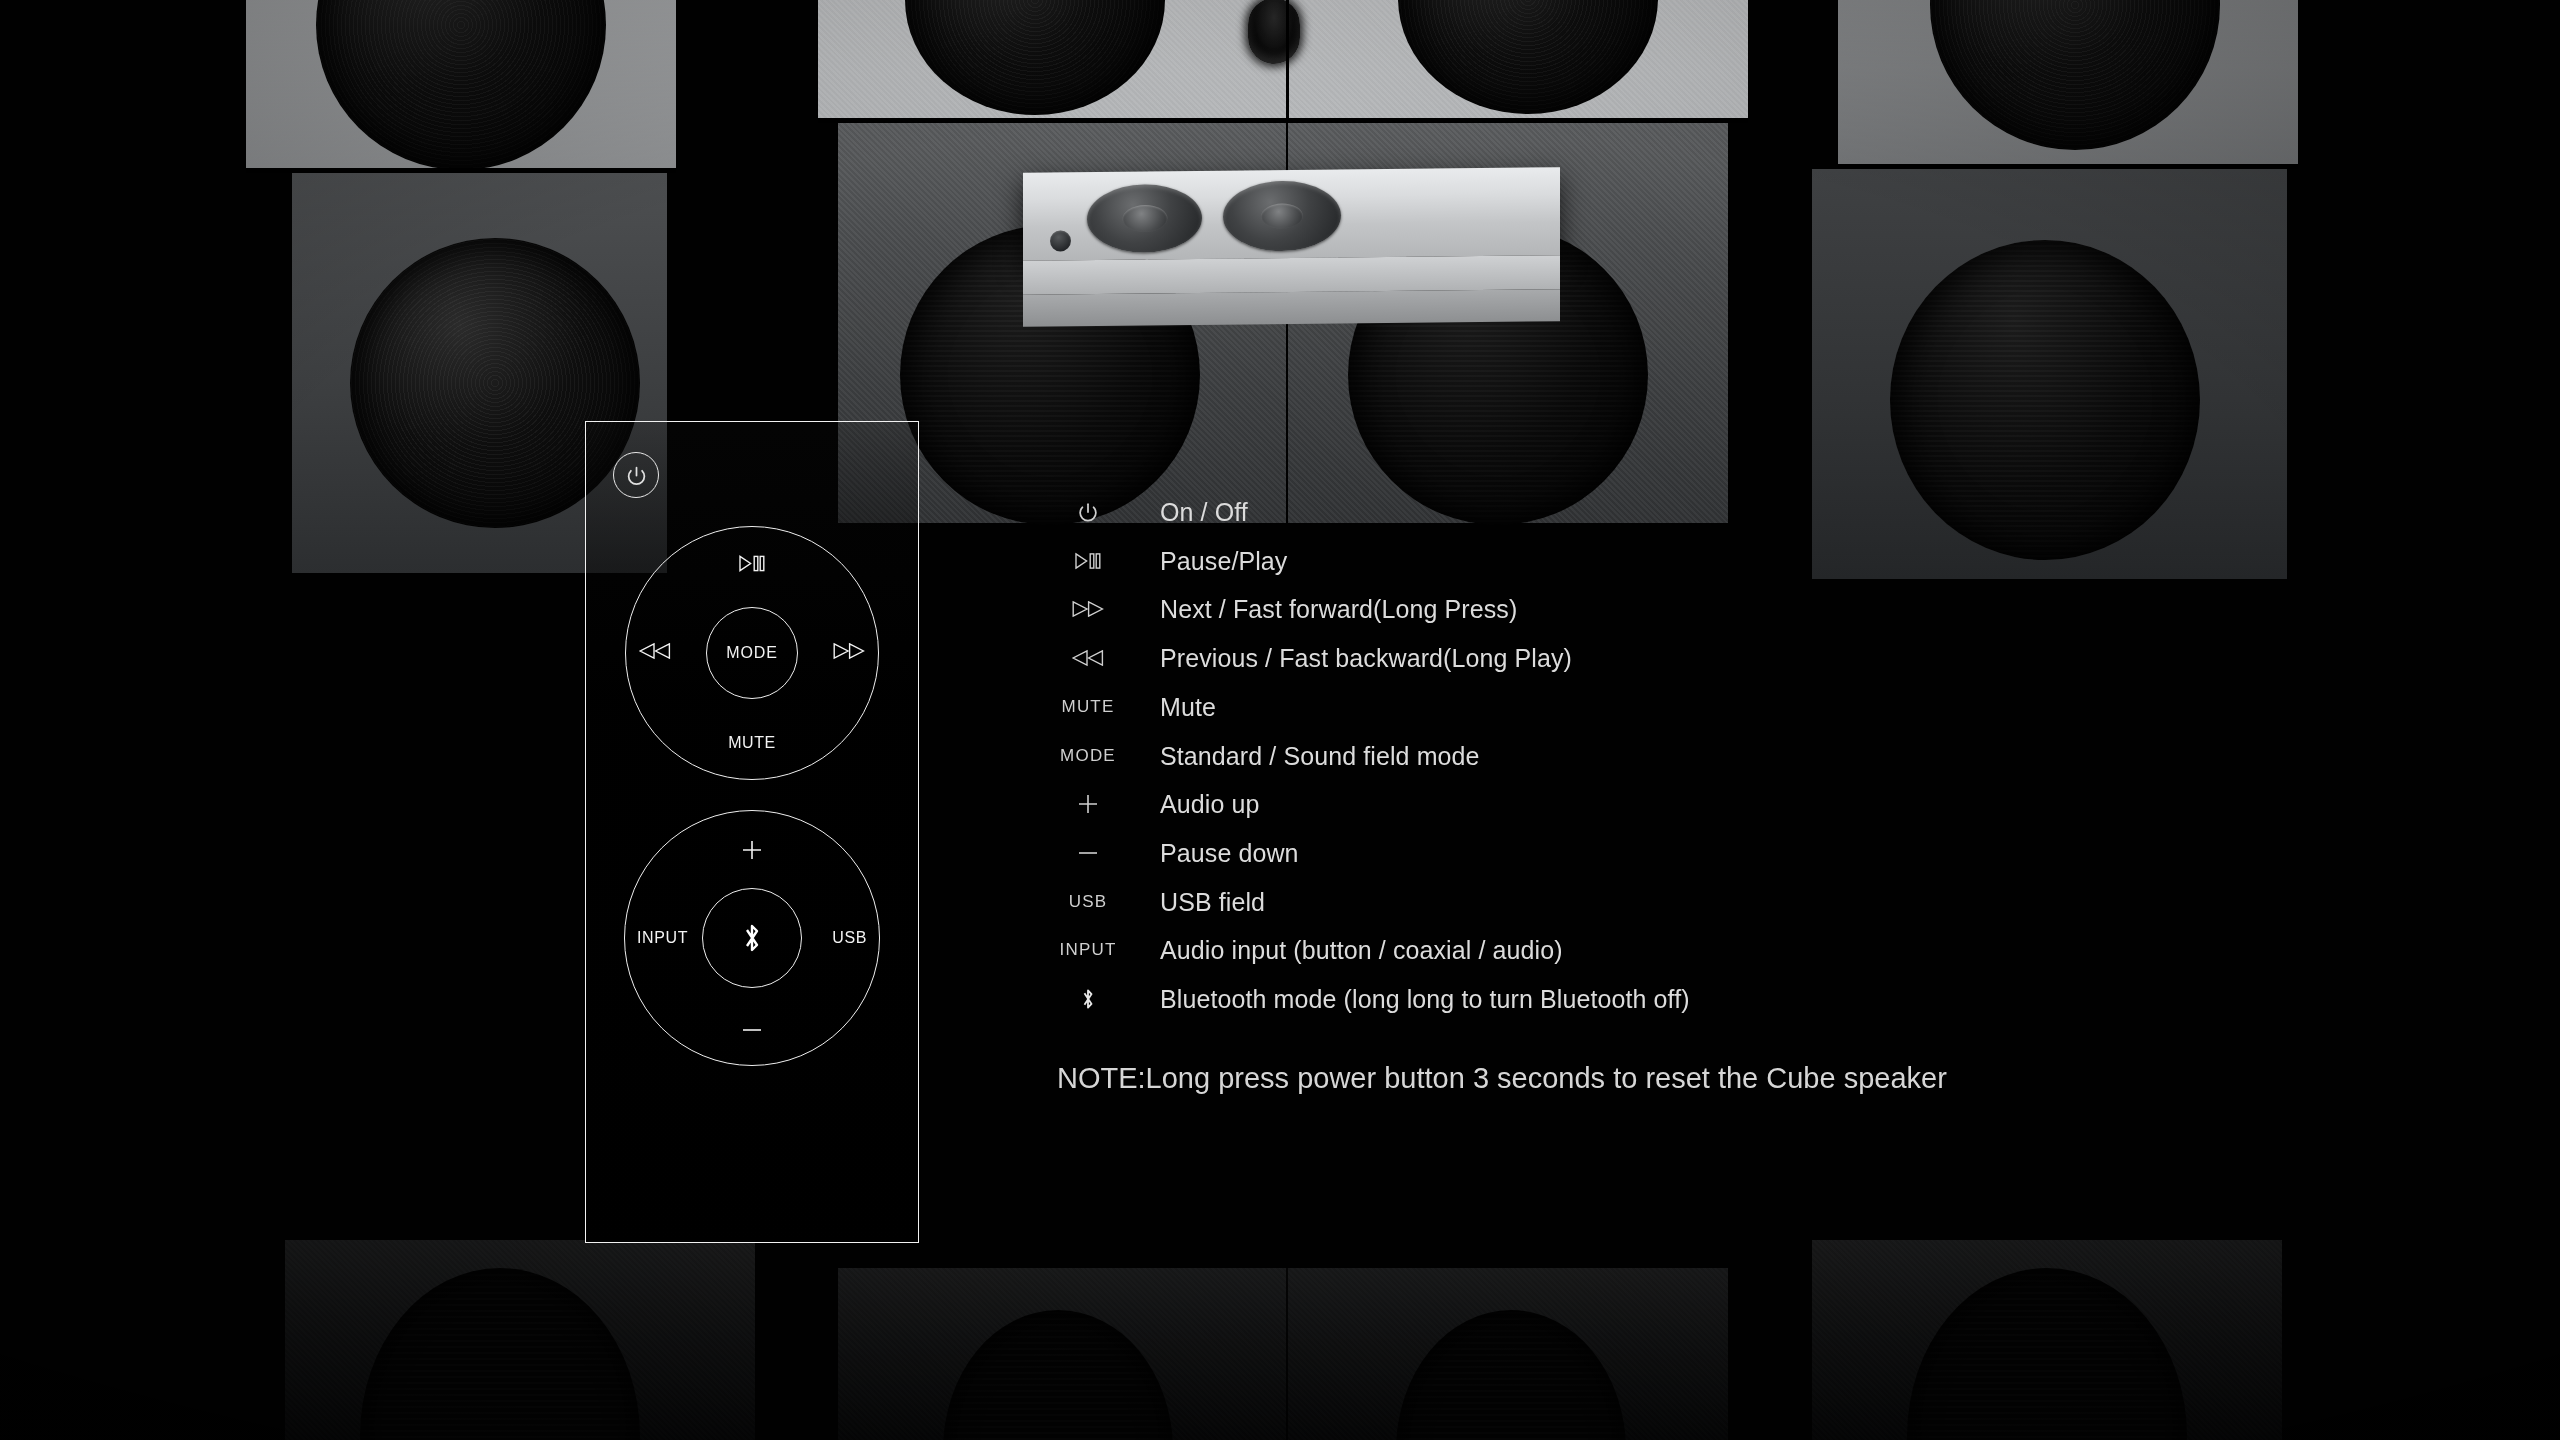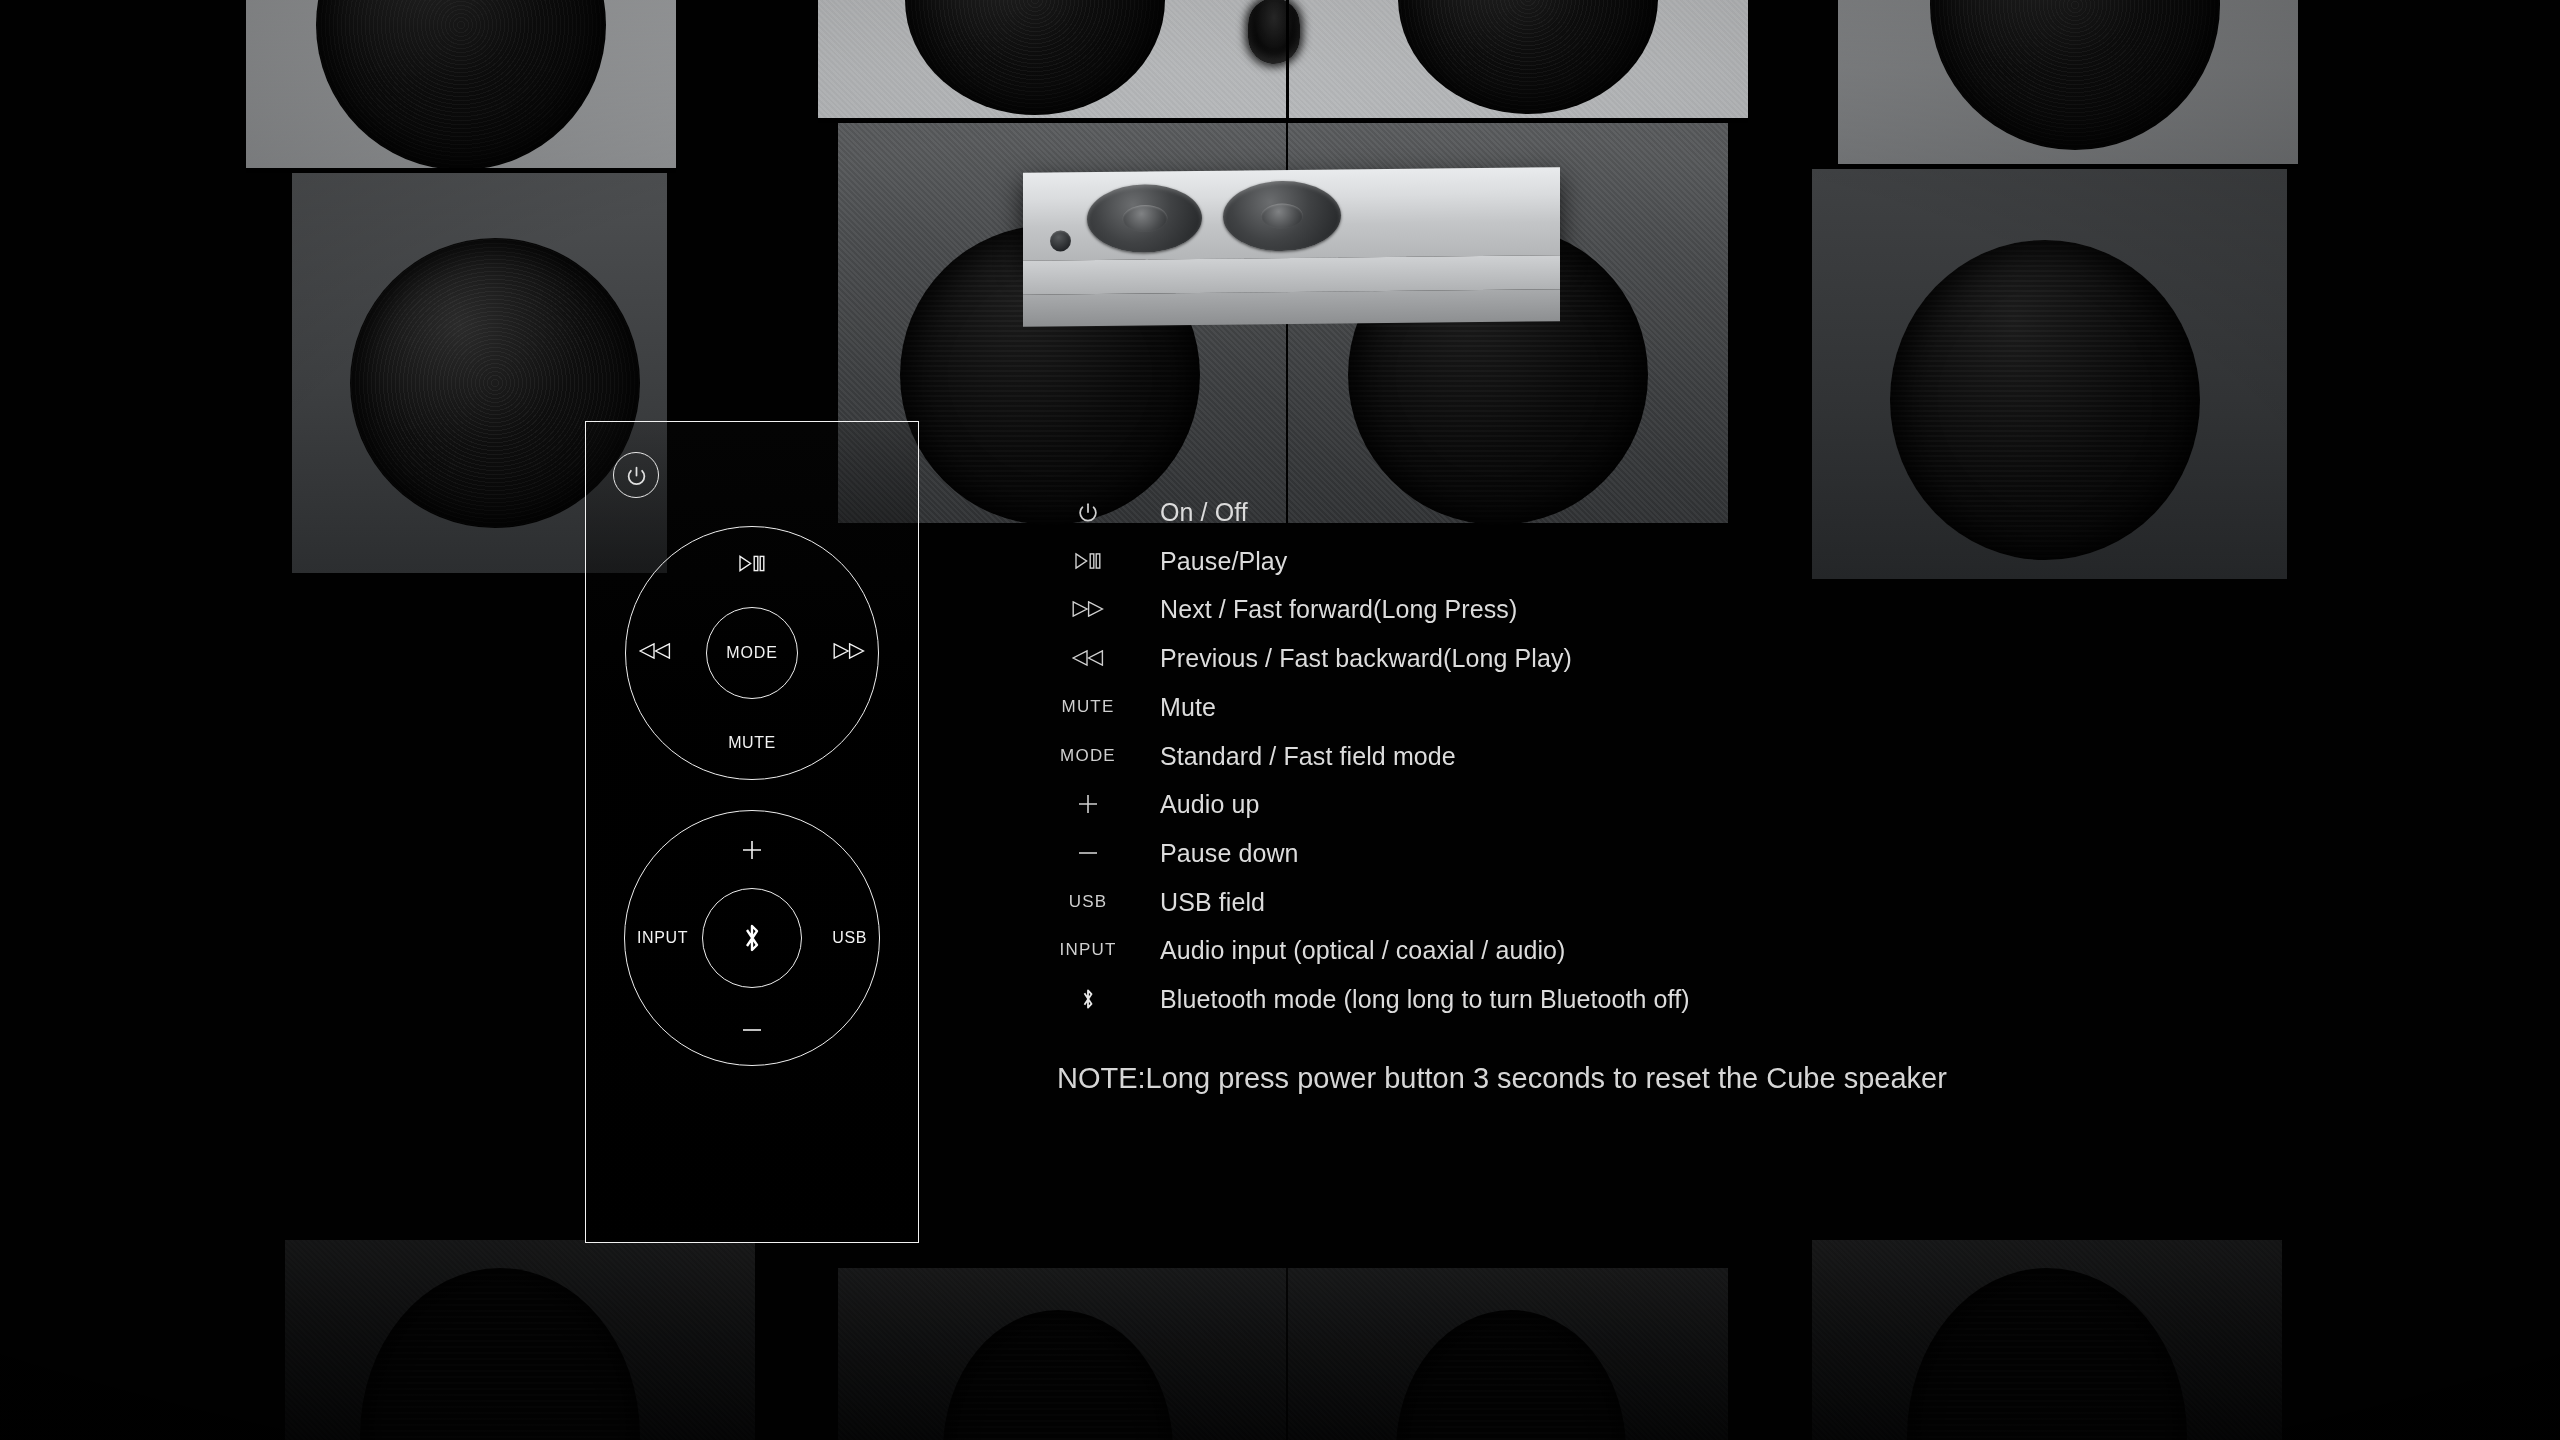--- a/index.html
+++ b/index.html
@@ -367,21 +367,21 @@
           </svg>
         </span>
         <span class="tx">Previous / Fast backward(Long Play)</span>
       </div>
       <div class="row" style="top: 707px;">
         <span class="ic">MUTE</span>
         <span class="tx">Mute</span>
       </div>
       <div class="row" style="top: 756px;">
         <span class="ic">MODE</span>
-        <span class="tx">Standard / Fast field mode</span>
+        <span class="tx">Standard / Sound field mode</span>
       </div>
       <div class="row" style="top: 804px;">
         <span class="ic">
           <svg width="22" height="22" viewBox="0 0 22 22" stroke="#cfcfcf" stroke-width="1.6">
             <path d="M11 2 L11 20 M2 11 L20 11"></path>
           </svg>
         </span>
         <span class="tx">Audio up</span>
       </div>
       <div class="row" style="top: 853px;">
@@ -391,21 +391,21 @@
           </svg>
         </span>
         <span class="tx">Pause down</span>
       </div>
       <div class="row" style="top: 902px;">
         <span class="ic">USB</span>
         <span class="tx">USB field</span>
       </div>
       <div class="row" style="top: 950px;">
         <span class="ic">INPUT</span>
-        <span class="tx">Audio input (optical / coaxial / audio)</span>
+        <span class="tx">Audio input (button / coaxial / audio)</span>
       </div>
       <div class="row" style="top: 999px;">
         <span class="ic">
           <svg width="17" height="26" viewBox="0 0 24 36" fill="none" stroke="#e6e6e6" stroke-width="2.6" stroke-linejoin="round">
             <path d="M7 10 L17 25 L12 30 L12 6 L17 11 L7 26"></path>
           </svg>
         </span>
         <span class="tx">Bluetooth mode (long long to turn Bluetooth off)</span>
       </div>
       <div id="note">NOTE:Long press power button 3 seconds to reset the Cube speaker</div>

